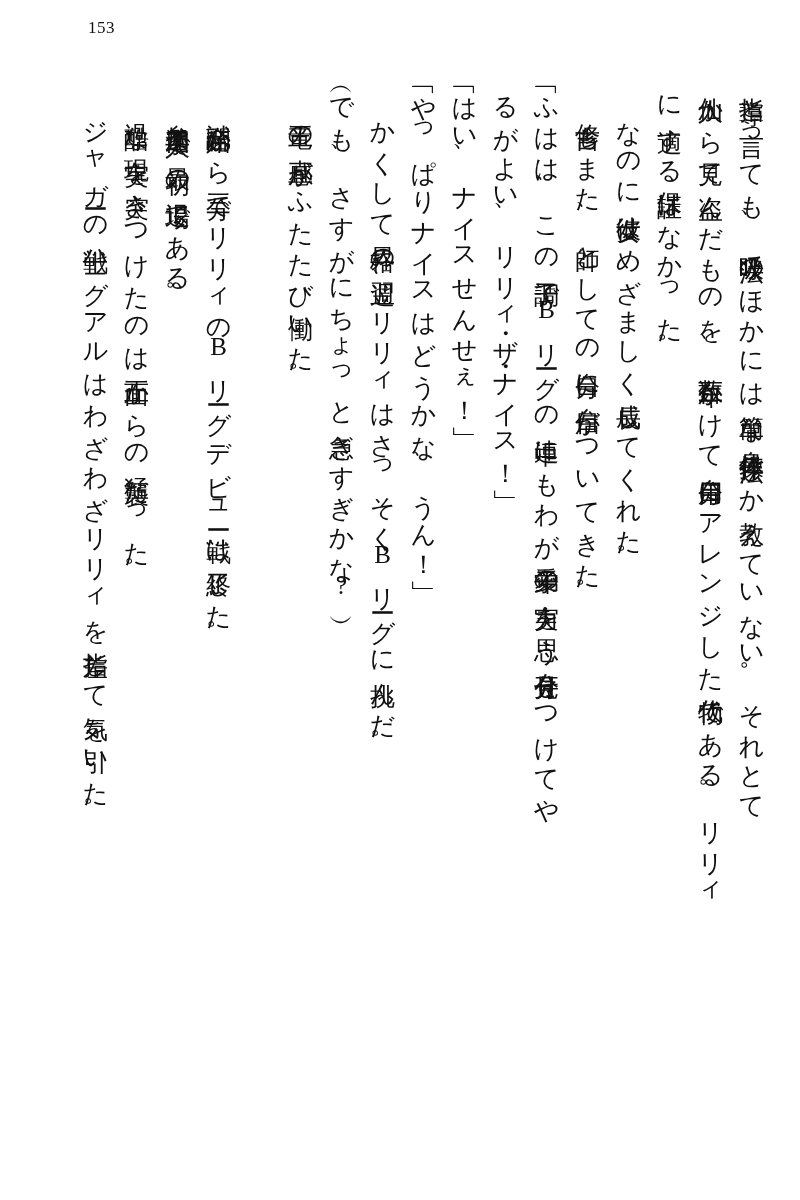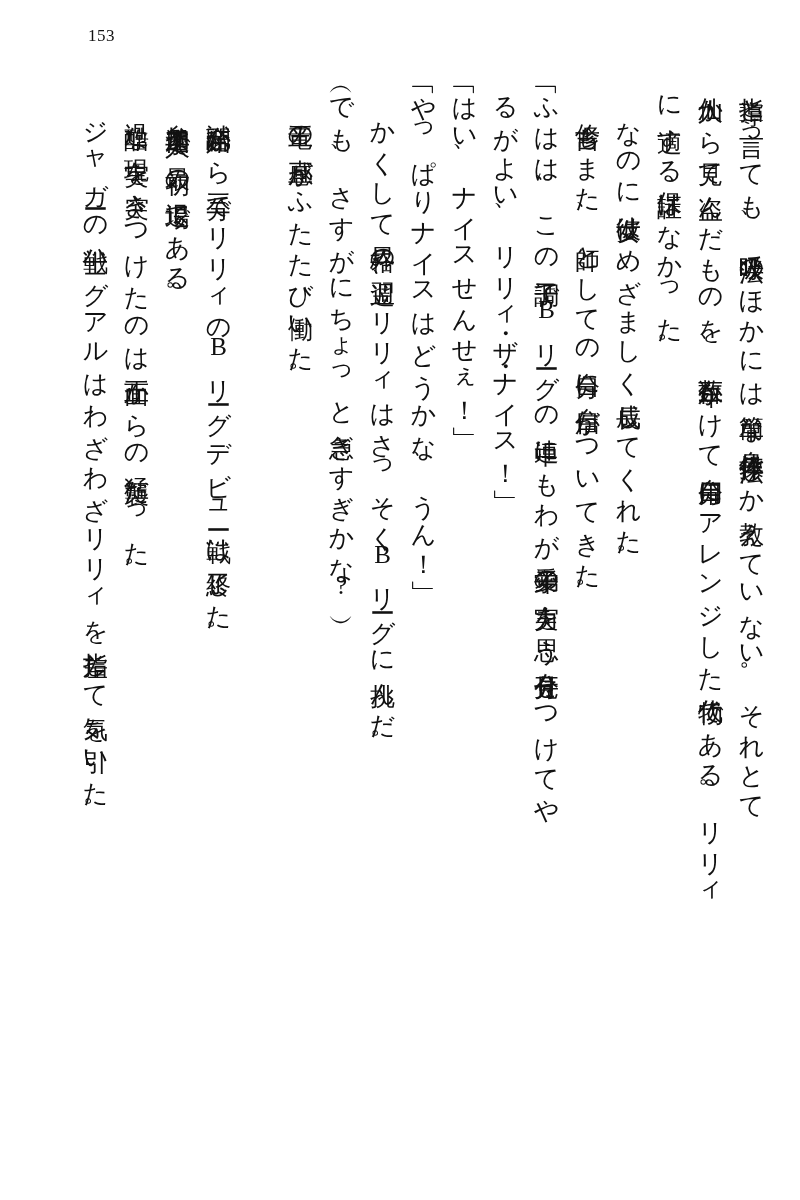--- a/index.html
+++ b/index.html
@@ -22,21 +22,20 @@
     box-sizing: border-box;
   }
   .page-number {
     position: absolute;
     top: 18px;
     left: 88px;
     font-size: 17px;
     font-family: "Liberation Serif", "DejaVu Serif", serif;
     letter-spacing: 0.5px;
     color: #111111;
-    margin-top: 8px;
   }
   .body-area {
     position: absolute;
     top: 78px;
     left: 36px;
     right: 36px;
     bottom: 60px;
     display: flex;
     flex-direction: row-reverse;
     justify-content: flex-start;

